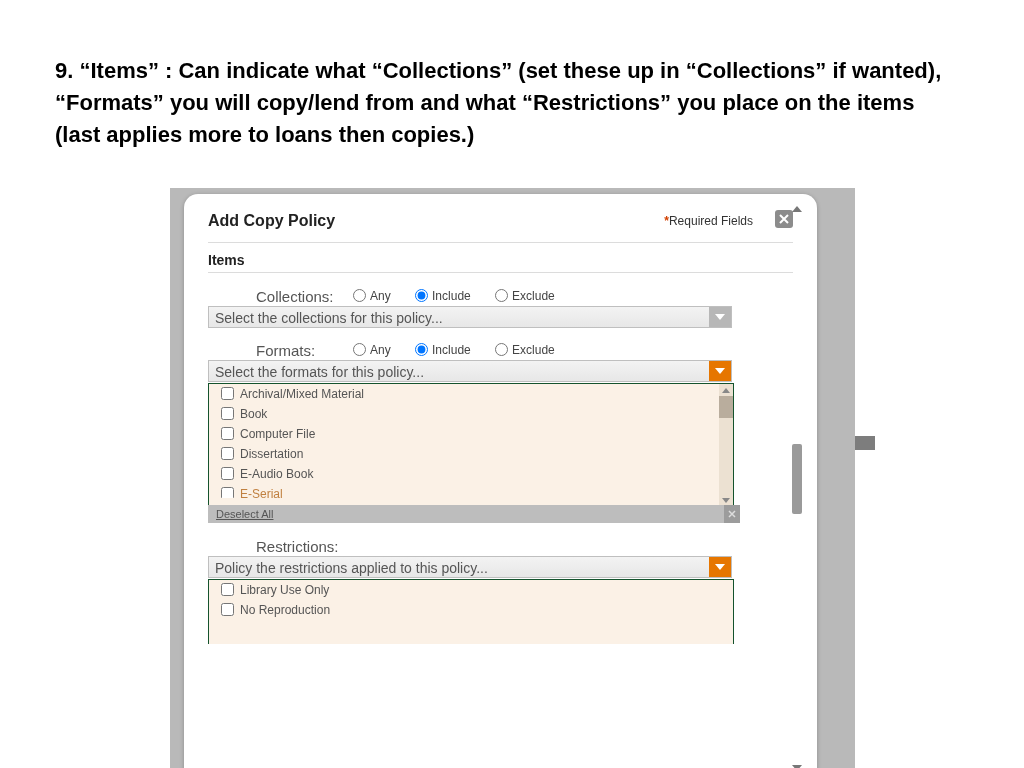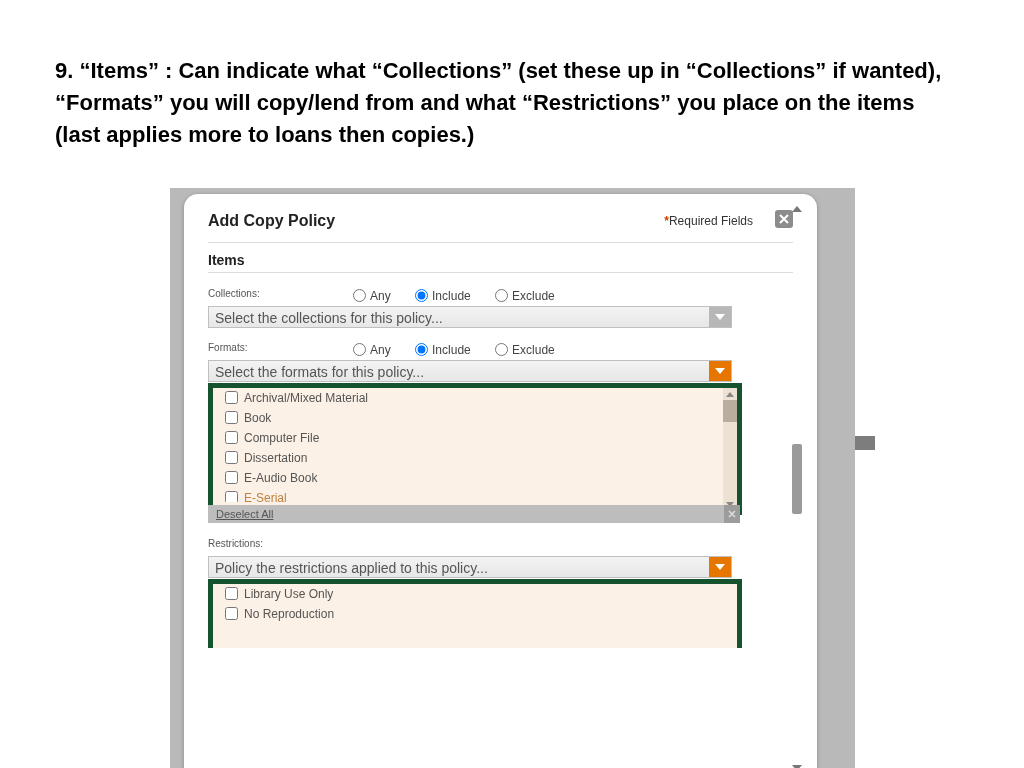--- a/index.html
+++ b/index.html
@@ -12,31 +12,31 @@
 .dlg-title{position:absolute;left:24px;top:18px;font-weight:bold;font-size:16px;color:#222;}
 .req{position:absolute;right:64px;top:20px;font-size:12px;color:#333;}
 .req .star{color:#d24000;font-weight:bold;}
 .close-box{position:absolute;right:24px;top:16px;width:18px;height:18px;background:#8c8c8c;border-radius:3px;display:flex;align-items:center;justify-content:center;}
 .close-box svg{width:10px;height:10px;}
 .hr{position:absolute;left:24px;right:24px;top:48px;height:1px;background:#dcdcdc;}
 .body{position:absolute;left:24px;right:24px;top:58px;bottom:10px;}
 .section-title{position:absolute;left:0;top:0;font-weight:bold;font-size:14px;color:#222;}
 .section-underline{position:absolute;left:0;right:0;top:20px;height:1px;background:#dcdcdc;}
 
-.field-label{font-size:10px;color:#555;}
+.field-label{font-size:15px;color:#555;margin-left:48px;}
 .radio-row{font-size:12px;color:#444;}
 .radio-row label{margin-right:16px;}
 .radio-row input{vertical-align:-2px;margin-right:4px;}
 .selectbar{position:relative;height:22px;background:linear-gradient(#f3f3f3,#e7e7e7);border:1px solid #bfbfbf;font-size:14px;color:#555;line-height:22px;padding-left:6px;box-sizing:border-box;}
 .selectbar .caret{position:absolute;right:0;top:0;width:22px;height:100%;display:flex;align-items:center;justify-content:center;}
 .caret-grey{background:#b7b7b7;}
 .caret-orange{background:#e67600;}
 .caret svg{width:10px;height:6px;}
 
-.listbox{position:relative;background:#fbf1e6;border:5px solid #14532d;overflow:hidden;}
+.listbox{position:relative;background:#fbf1e6;border:1px solid #14532d;overflow:hidden;}
 .listbox .scroll-track{position:absolute;right:0;top:0;bottom:0;width:14px;background:#ece1d2;}
 .listbox .scroll-up,.listbox .scroll-dn{position:absolute;right:0;width:14px;height:12px;background:#ece1d2;display:flex;align-items:center;justify-content:center;}
 .listbox .scroll-up{top:0;}
 .listbox .scroll-dn{bottom:0;}
 .listbox .scroll-thumb{position:absolute;right:0;width:14px;background:#b9ad9d;}
 .listbox .row{height:20px;line-height:20px;font-size:12px;color:#555;padding-left:8px;}
 .listbox .row input{vertical-align:-2px;margin-right:6px;}
 .deselect-bar{position:relative;height:18px;background:#bdbdbd;font-size:11px;color:#555;text-decoration:underline;line-height:18px;padding-left:8px;}
 .deselect-bar .mini-x{position:absolute;right:0;top:0;width:16px;height:18px;background:#9c9c9c;display:flex;align-items:center;justify-content:center;}
 

